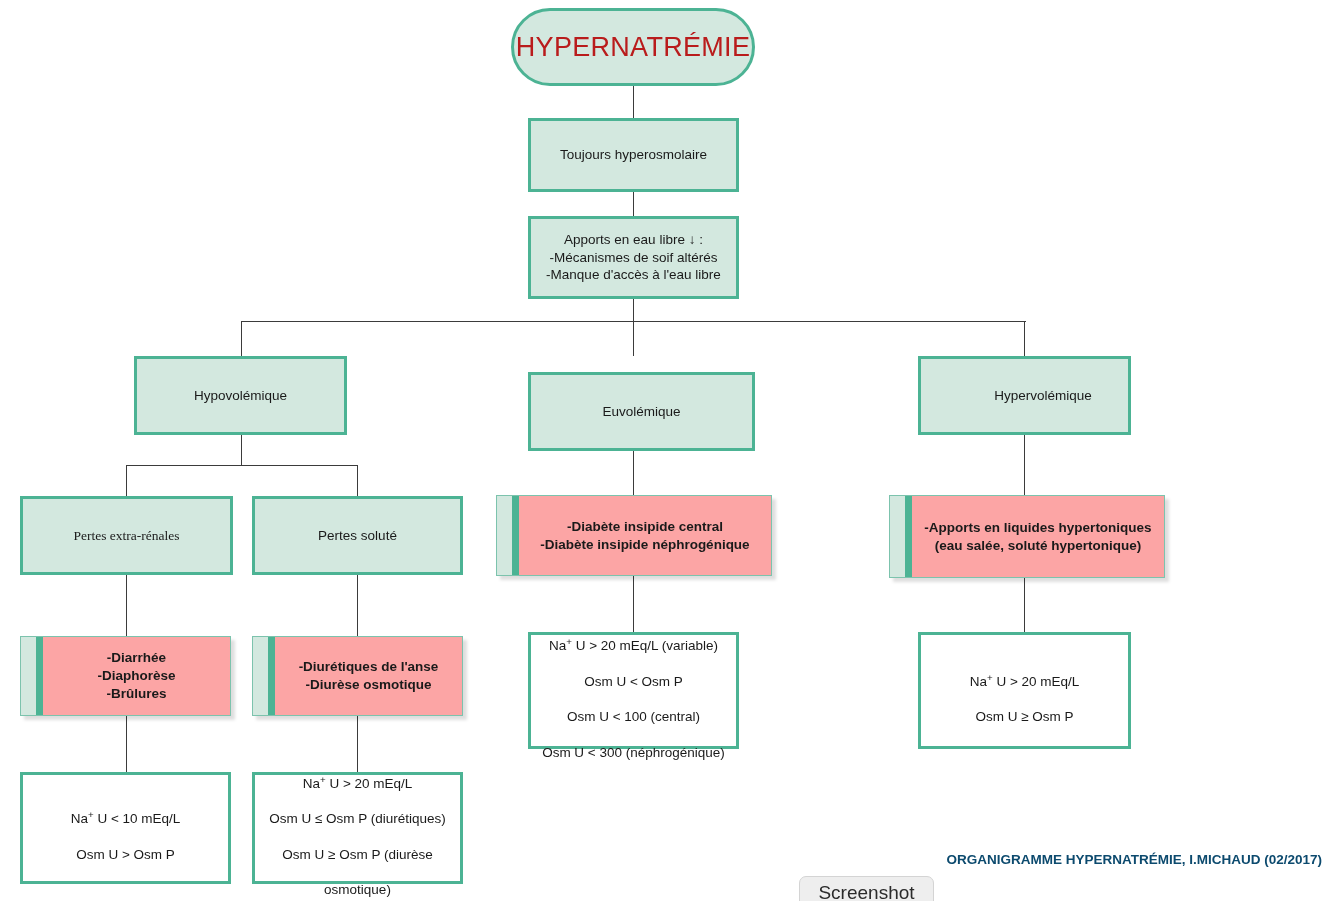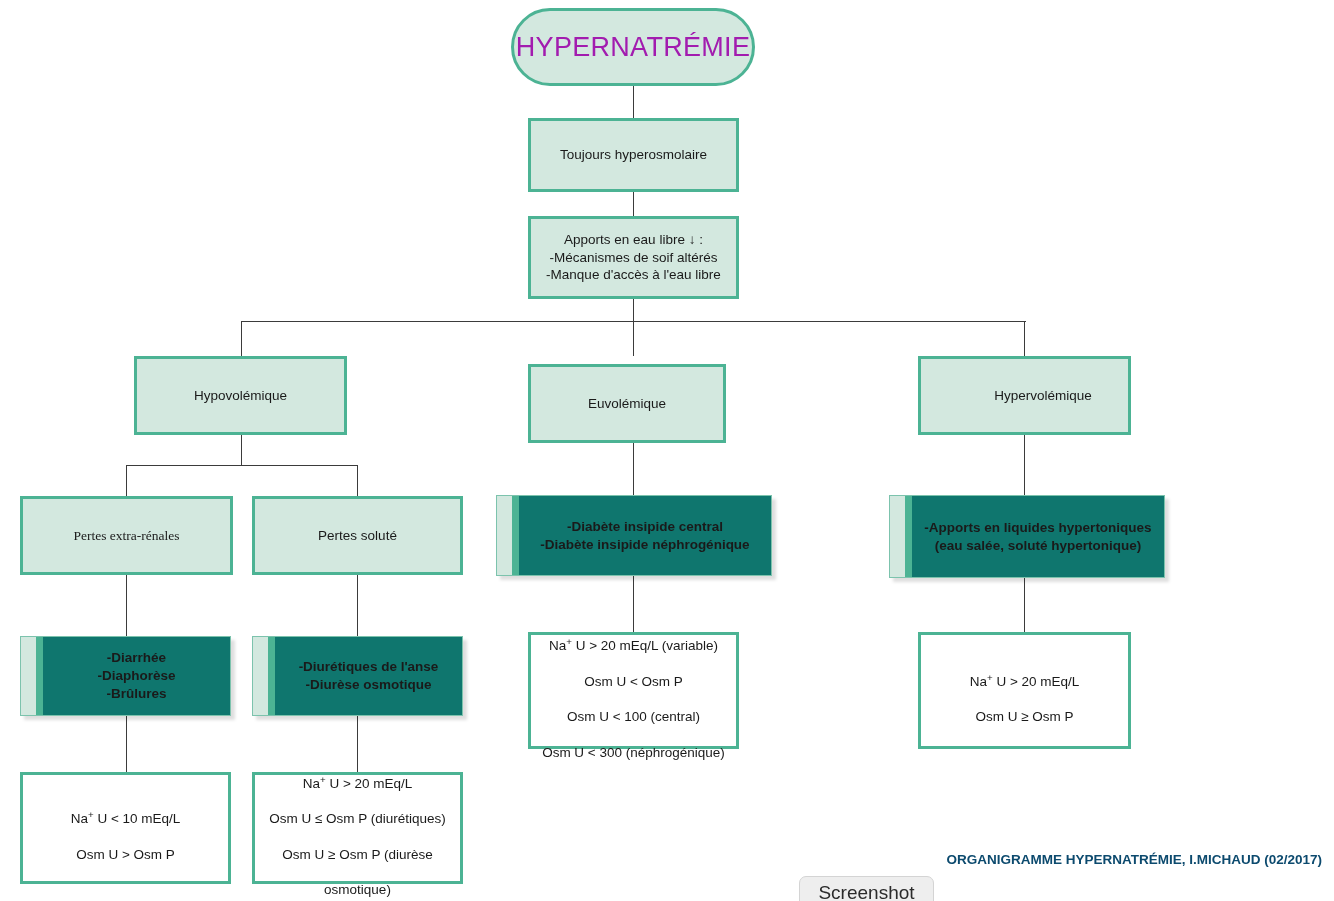--- a/index.html
+++ b/index.html
@@ -45,21 +45,21 @@
   }
 
   
   .node.white-thick {
     background: #ffffff;
     border: 3px solid #4cb394;
   }
 
   
   .node.accent {
-    background: #0f766e;
+    background: #fca5a5;
     border: 1px solid #7cc3ad;
     box-shadow: 4px 4px 3px rgba(0,0,0,0.13);
     justify-content: flex-end;
   }
   .node.accent .accent-bar {
     position: absolute;
     left: 0;
     top: 0;
     bottom: 0;
     width: 22px;
@@ -84,21 +84,21 @@
 
   
   .node.capsule {
     background: #d3e8df;
     border: 3px solid #4cb394;
     border-radius: 999px;
   }
   .capsule .label {
     font-size: 27px;
     letter-spacing: 0.3px;
-    color: #a21caf;
+    color: #b91c1c;
   }
 
   .txt {
     line-height: 1.32;
     white-space: pre-line;
   }
   .txt.plain   { font-size: 13.5px; font-weight: 400; }
   .txt.bold    { font-size: 13.5px; font-weight: bold; }
   .txt.lab     { font-size: 13.5px; font-weight: 400; }
 
@@ -174,21 +174,21 @@
   <div class="node filled" style="left:528px; top:216px; width:211px; height:83px;">
     <span class="txt plain">Apports en eau libre ↓ :
 -Mécanismes de soif altérés
 -Manque d'accès à l'eau libre</span>
   </div>
 
   <div class="node filled" style="left:134px; top:356px; width:213px; height:79px;">
     <span class="txt plain">Hypovolémique</span>
   </div>
 
-  <div class="node filled" style="left:528px; top:364px; width:198px; height:79px;">
+  <div class="node filled" style="left:528px; top:372px; width:227px; height:79px;">
     <span class="txt plain">Euvolémique</span>
   </div>
 
   <div class="node filled" style="left:918px; top:356px; width:213px; height:79px;padding-left:37px;">
     <span class="txt plain">Hypervolémique</span>
   </div>
 
   <div class="node filled" style="left:20px; top:496px; width:213px; height:79px;font-family:Liberation Serif, serif;">
     <span class="txt plain">Pertes extra-rénales</span>
   </div>

